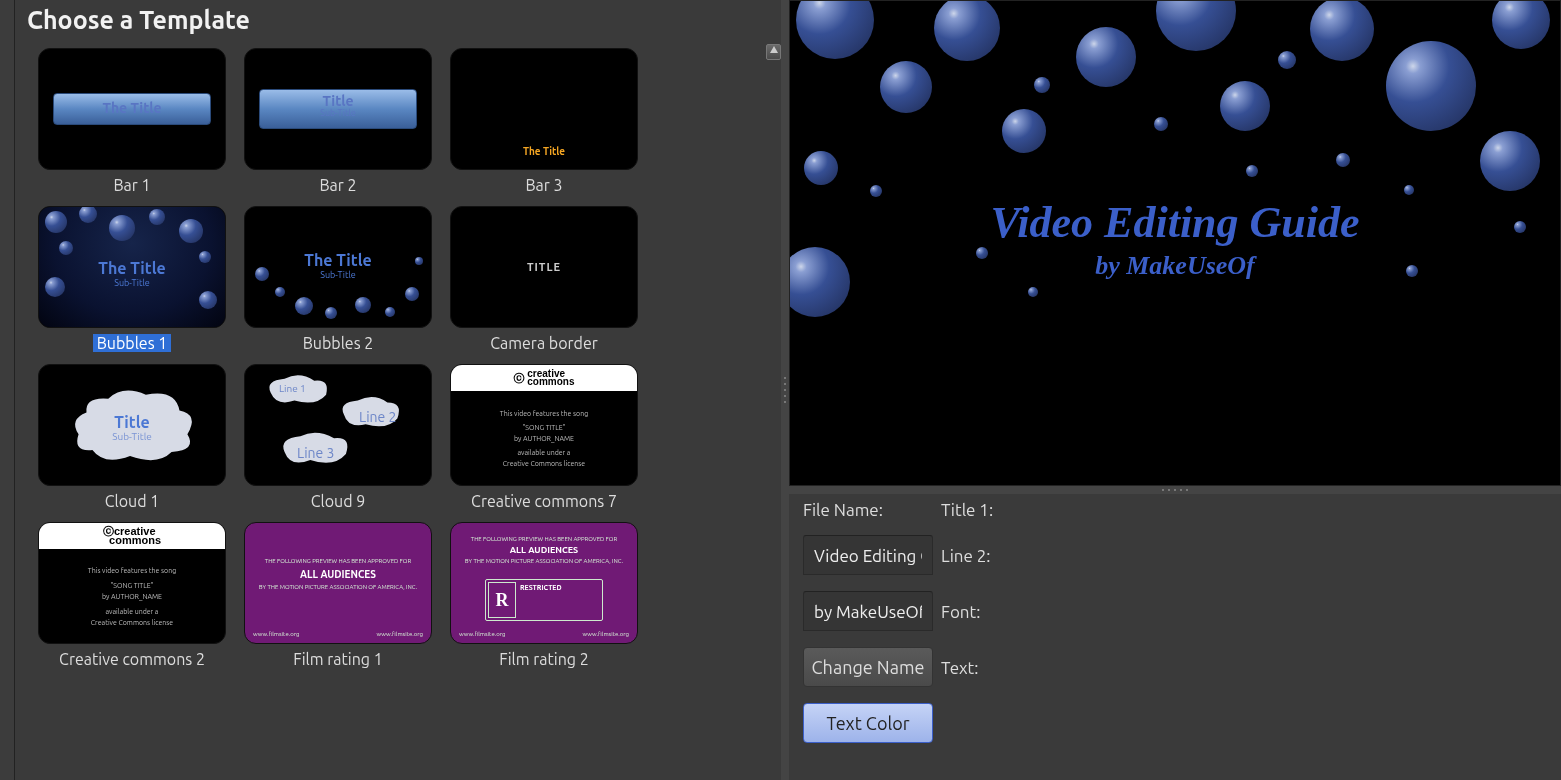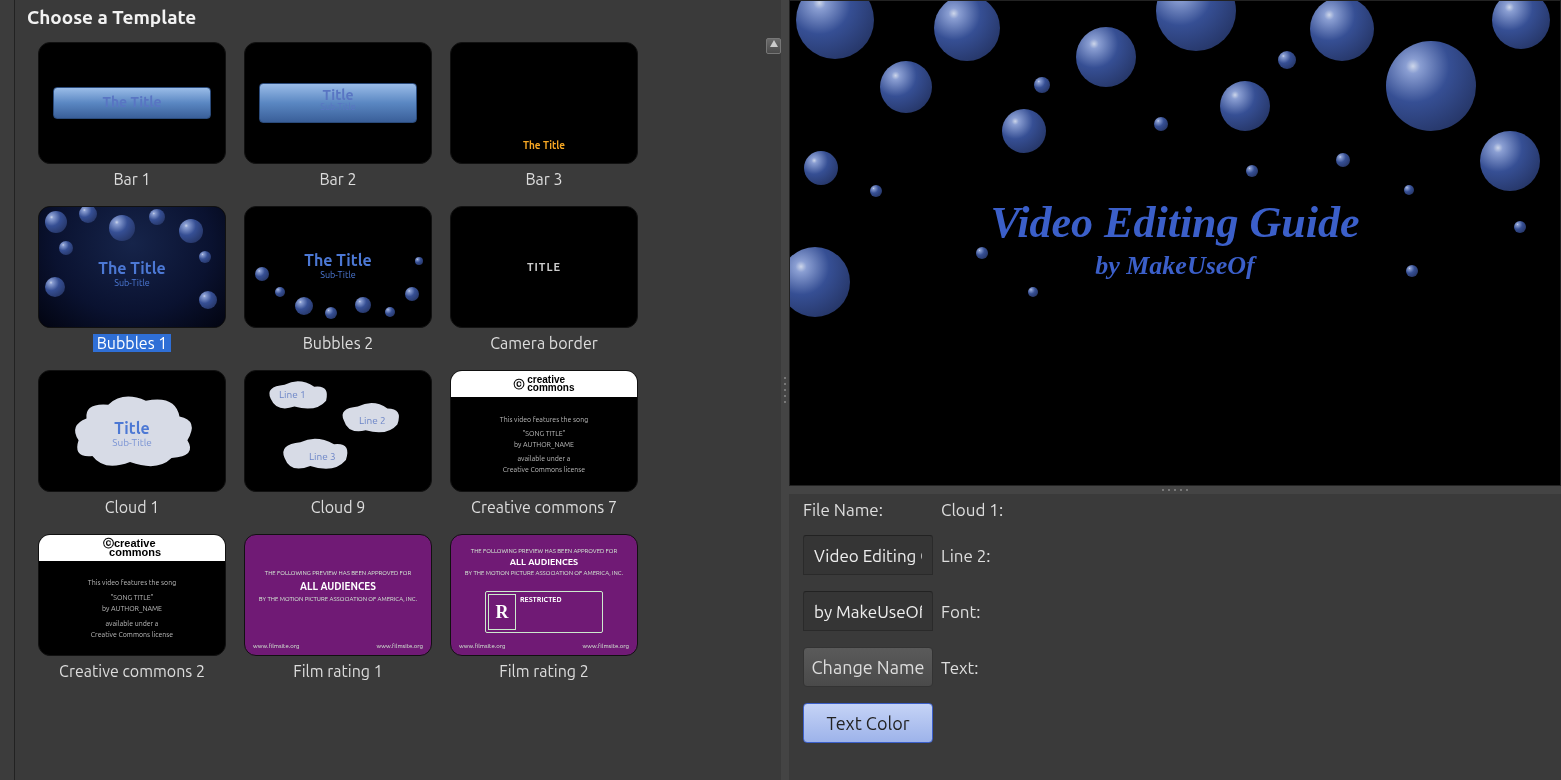--- a/index.html
+++ b/index.html
@@ -1,23 +1,23 @@
 <!DOCTYPE html>
 <html><head>
 <meta charset="utf-8">
 <style>
   html,body{margin:0;padding:0;height:100%;background:#2a2a2a;font-family:"Ubuntu","Segoe UI",Arial,sans-serif;color:#ddd;font-size:15px;overflow:hidden}
   .app{display:flex;height:780px;width:1561px;background:#444}
   
   .sliver{width:14px;background:#3c3c3c;border-right:1px solid #222;flex:none}
   
   .left{width:766px;background:#3a3a3a;display:flex;flex-direction:column;flex:none}
-  .left-title{font-size:19px;font-weight:bold;color:#f2f2f2;padding:6px 12px 6px 12px}
+  .left-title{font-size:25px;font-weight:bold;color:#f2f2f2;padding:6px 12px 6px 12px}
   .grid-wrap{flex:1;position:relative;padding:0 2px 0 18px;overflow:hidden}
-  .grid{display:grid;grid-template-columns:repeat(3,198px);gap:18px 8px;justify-content:start;padding-top:8px}
+  .grid{display:grid;grid-template-columns:repeat(3,198px);gap:12px 8px;justify-content:start;padding-top:8px}
   .tmpl{display:flex;flex-direction:column;align-items:center}
   .thumb{width:188px;height:122px;border-radius:12px;background:#000;position:relative;overflow:hidden;border:1px solid #111;box-sizing:border-box}
   .tmpl-label{margin-top:6px;font-size:16px;color:#ddd;text-align:center;padding:0 4px}
   .tmpl.selected .tmpl-label{background:#2f6fd6;color:#fff}
   
   .fake-scroll{position:absolute;top:4px;right:0;width:15px;height:740px;background:#3a3a3a}
   .fake-scroll::before{content:"";position:absolute;top:0;left:0;right:0;height:14px;border:1px solid #777;border-radius:2px;background:linear-gradient(#6a6a6a,#4a4a4a)}
   .fake-scroll::after{content:"";position:absolute;top:2px;left:4px;width:0;height:0;border-left:4px solid transparent;border-right:4px solid transparent;border-bottom:7px solid #ccc}
   
   .splitter{width:8px;background:#444;display:flex;align-items:center;justify-content:center;flex-direction:column;flex:none}
@@ -138,22 +138,22 @@
         </div>
 
         <div class="tmpl">
           <div class="thumb">
             <svg viewBox="0 0 188 122" style="position:absolute;inset:0">
               <path d="M26 28 Q20 16 40 14 Q55 6 70 16 Q86 14 82 30 Q72 42 50 36 Q32 42 26 28 Z" fill="#d7dbe6"></path>
               <path d="M100 50 Q94 38 114 36 Q130 28 144 38 Q160 38 154 54 Q144 66 122 60 Q104 64 100 50 Z" fill="#d7dbe6"></path>
               <path d="M40 88 Q34 74 56 72 Q72 64 90 74 Q108 72 102 90 Q90 104 66 96 Q46 104 40 88 Z" fill="#d7dbe6"></path>
             </svg>
             <div style="position:absolute;left:34px;top:18px;color:#6d86c8;font-size:10px">Line 1</div>
-            <div style="position:absolute;left:114px;top:44px;color:#6d86c8;font-size:10px">Line 2</div>
-            <div style="position:absolute;left:64px;top:80px;color:#6d86c8;font-size:10px">Line 3</div>
+            <div style="position:absolute;left:114px;top:44px;color:#6d86c8;font-size:14px">Line 2</div>
+            <div style="position:absolute;left:52px;top:80px;color:#6d86c8;font-size:14px">Line 3</div>
           </div>
           <div class="tmpl-label">Cloud 9</div>
         </div>
 
         <div class="tmpl">
           <div class="thumb">
             <div class="cc-head">
                 <span style="white-space:pre">ⓒ </span>
                 <span style="font-family:Arial;font-weight:bold;font-size:10px;line-height:8px">creative<br>commons</span>
               </div>
@@ -259,21 +259,21 @@
       <span></span>
         <span></span>
         <span></span>
         <span></span>
         <span></span>
     </div>
 
     <div class="form">
       <label>File Name:</label>
 
-      <label>Cloud 1:</label>
+      <label>Title 1:</label>
       <input type="text" value="Video Editing Guide" style="">
 
       <label>Line 2:</label>
       <input type="text" value="by MakeUseOf" style="">
 
       <label>Font:</label>
       <div class="btn btn-grey">
           <span>Change Name</span>
         </div>
 

